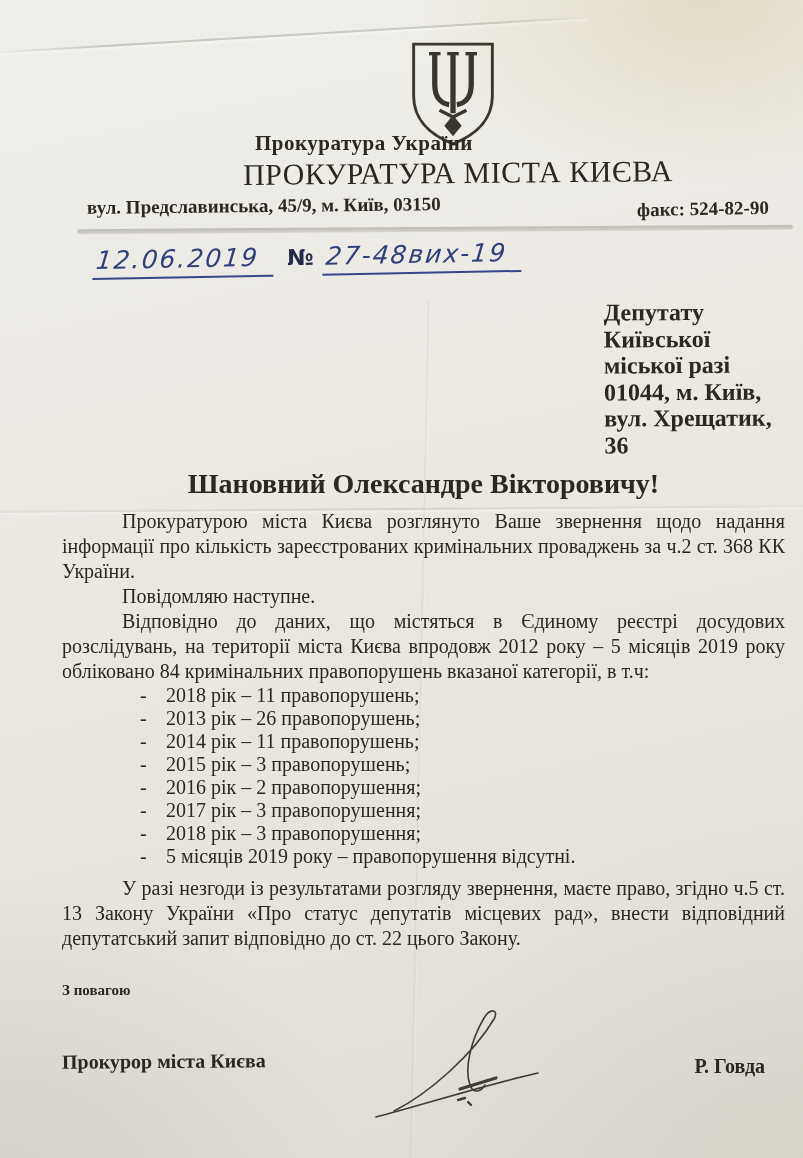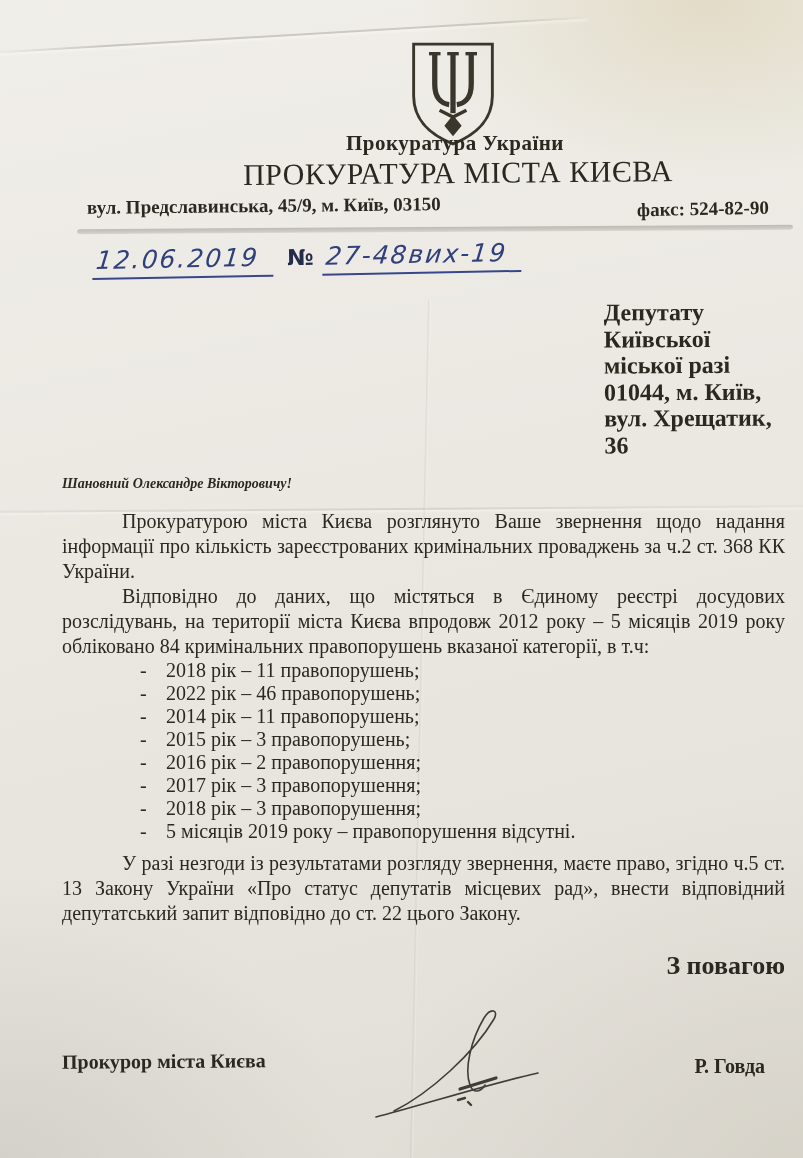--- a/index.html
+++ b/index.html
@@ -27,21 +27,21 @@
   }
   .crease-mid{
     left:0;top:508px;width:803px;height:2px;
     background:linear-gradient(to right, rgba(130,125,115,0.10), rgba(130,125,115,0.20) 50%, rgba(130,125,115,0.06));
     box-shadow:0 2px 2px rgba(255,255,255,0.4);
     transform:rotate(-0.4deg);
   }
   .abs{position:absolute;}
   
   .emblem{left:405px;top:40px;width:96px;height:108px;}
-  .org-small{left:255px;top:131px;width:400px;text-align:center;font-weight:bold;font-size:21px;letter-spacing:0.5px;}
+  .org-small{left:255px;top:131px;width:400px;text-align:left;font-weight:bold;font-size:21px;letter-spacing:0.5px;}
   .org-large{left:158px;top:156px;width:600px;text-align:center;font-size:30px;letter-spacing:0.5px;transform:rotate(-0.5deg);}
   .address{left:87px;top:195px;font-weight:bold;font-size:19px;transform:rotate(-0.6deg);}
   .fax{right:34px;top:198px;font-weight:bold;font-size:19px;transform:rotate(-1deg);}
   .rule{
     left:77px;top:227px;width:716px;height:5px;border-radius:3px;
     background:linear-gradient(to bottom,#b4b2ac,#c9c6bf 70%, #d6d3cc);
     transform:rotate(-0.35deg);opacity:0.85;
   }
   
   .regline{
@@ -49,28 +49,28 @@
     font-size:25px;font-style:italic;letter-spacing:2px;
     color:#30407c;transform:rotate(-1.1deg);white-space:nowrap;
   }
   .regline .hand{display:inline-block;transform:skewX(-7deg);}
   .reg-underline{border-bottom:2px solid #37478a;padding:0 14px 3px 4px;}
   .reg-no{color:#232c48;font-weight:bold;font-style:normal;letter-spacing:0;margin:0 8px 0 14px;font-size:22px;}
   
   .recipient{left:604px;top:299px;width:190px;font-weight:bold;font-size:24px;line-height:26.5px;transform:rotate(-0.3deg);}
   
   .letter-col{left:62px;top:470px;width:723px;font-size:20px;}
-  .salutation{text-align:left;font-weight:bold;font-size:14px;line-height:27px;margin:0 0 12px 0;font-style:italic;}
+  .salutation{text-align:center;font-weight:bold;font-size:28px;line-height:27px;margin:0 0 12px 0;}
   .para{margin:0;text-align:justify;text-indent:60px;line-height:25px;}
   .para.noindent-justify{text-align:left;}
   .law-list{margin:0;padding:0 0 0 78px;list-style:none;line-height:23px;}
   .law-list li{display:flex;}
   .law-list .dash{width:26px;flex:0 0 26px;}
   .p4{margin-top:8px;}
-  .regards{margin-top:26px;font-weight:bold;font-size:26px;line-height:27px;text-align:right;text-indent:0;margin-left:36px;}
+  .regards{margin-top:26px;font-weight:bold;font-size:15px;line-height:27px;text-align:left;text-indent:0;}
   
   .signer-title{left:62px;top:1050px;font-weight:bold;font-size:20px;transform:rotate(-0.4deg);}
   .signer-name{right:38px;top:1055px;font-weight:bold;font-size:20px;}
   .signature{left:372px;top:1005px;width:170px;height:120px;}
 </style>
 </head>
 <body>
 
 <div class="sheet">
 
@@ -109,31 +109,32 @@
 
   <div>Депутату Київської</div>
       <div>міської разі</div>
       <div>01044, м. Київ,</div>
       <div>вул. Хрещатик, 36</div>
     </div>
 
   <div class="abs letter-col">
     <div class="salutation">Шановний Олександре Вікторовичу!</div>
     <p class="para">Прокуратурою міста Києва розглянуто Ваше звернення щодо надання інформації про кількість зареєстрованих кримінальних проваджень за ч.2 ст. 368 КК України.</p>
+    <p class="para noindent-justify">Повідомляю наступне.</p>
     <p class="para">Відповідно до даних, що містяться в Єдиному реєстрі досудових розслідувань, на території міста Києва впродовж 2012 року – 5 місяців 2019 року обліковано 84 кримінальних правопорушень вказаної категорії, в т.ч:</p>
     <ul class="law-list">
 
         <li>
           <span class="dash">-</span>
           <span>2018 рік – 11 правопорушень;</span>
         </li>
 
         <li>
           <span class="dash">-</span>
-          <span>2022 рік – 46 правопорушень;</span>
+          <span>2013 рік – 26 правопорушень;</span>
         </li>
 
         <li>
           <span class="dash">-</span>
           <span>2014 рік – 11 правопорушень;</span>
         </li>
 
         <li>
           <span class="dash">-</span>
           <span>2015 рік – 3 правопорушень;</span>

